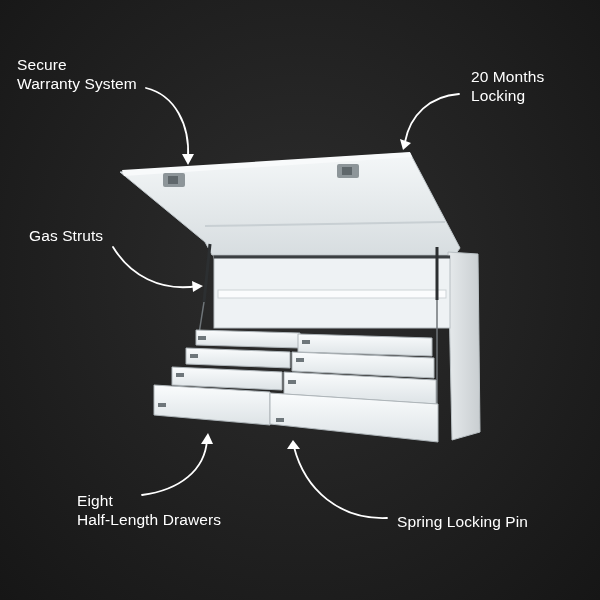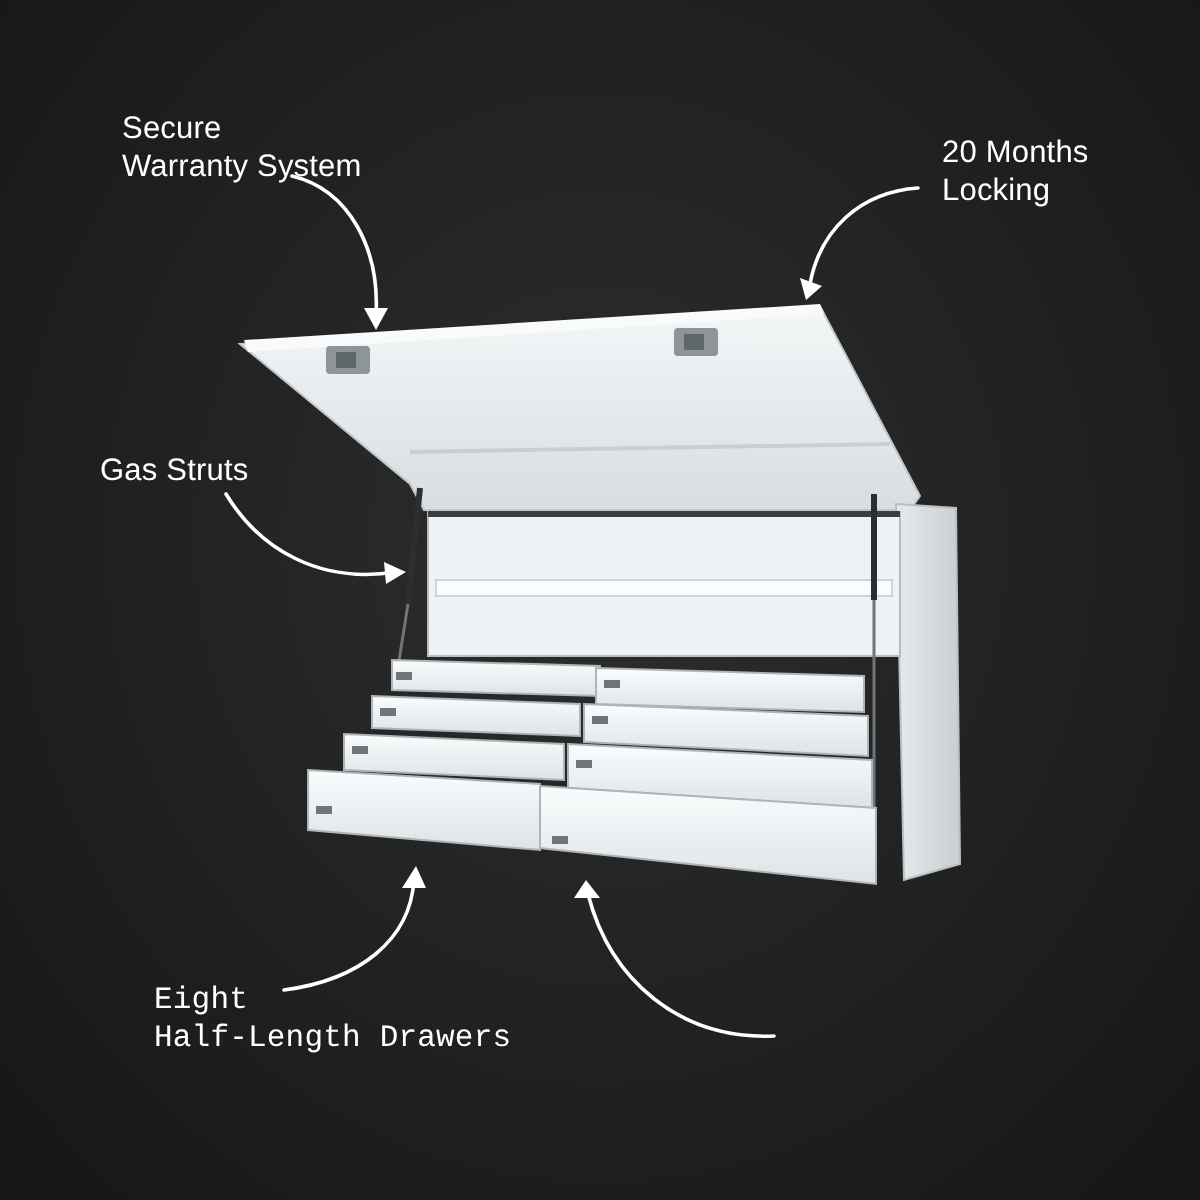--- a/index.html
+++ b/index.html
@@ -89,32 +89,35 @@
     </g>
     <g fill="#ffffff">
       <polygon points="182,154 188,165 194,154"></polygon>
       <polygon points="400,139 403,150 411,143"></polygon>
       <polygon points="192,281 203,286 193,292"></polygon>
       <polygon points="201,444 208,433 213,444"></polygon>
       <polygon points="287,449 293,440 300,449"></polygon>
     </g>
   </svg>
 
-  <div class="label" style="left:17px;top:55px;margin-left:44px;">
+  <div class="label" style="left:17px;top:55px;">
     <span>Secure</span>
     <span>Warranty System</span>
   </div>
 
   <div class="label" style="left:471px;top:67px;">
     <span>20 Months</span>
     <span>Locking</span>
   </div>
 
-  <div class="label" style="left:29px;top:226px;margin-left:21px;">
+  <div class="label" style="left:29px;top:226px;">
     <span>Gas Struts</span>
   </div>
 
-  <div class="label" style="left:77px;top:491px;font-family:Liberation Mono, monospace;">
+  <div class="label" style="left:77px;top:491px;">
     <span>Eight</span>
     <span>Half-Length Drawers</span>
   </div>
 
+  <div class="label" style="left:397px;top:512px;">
+    <span>Spring Locking Pin</span>
+  </div>
 </div>
 
 </body></html>

